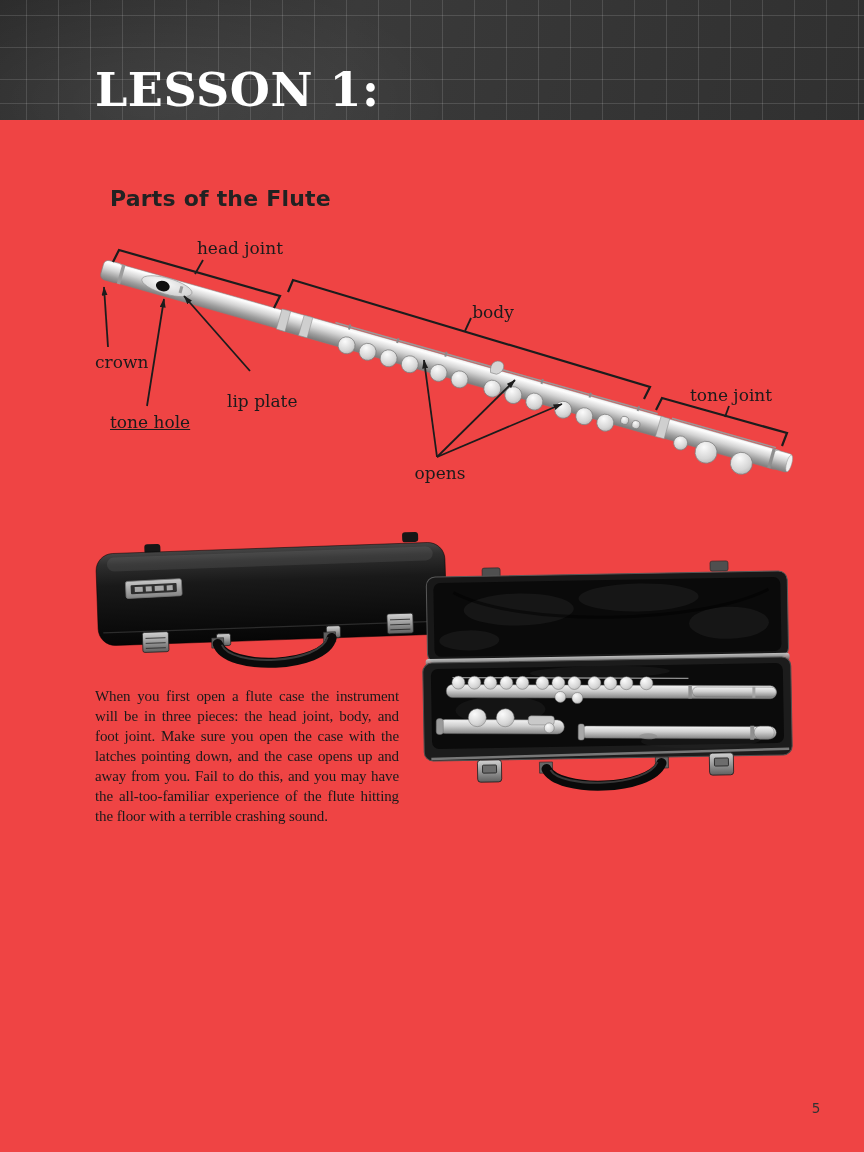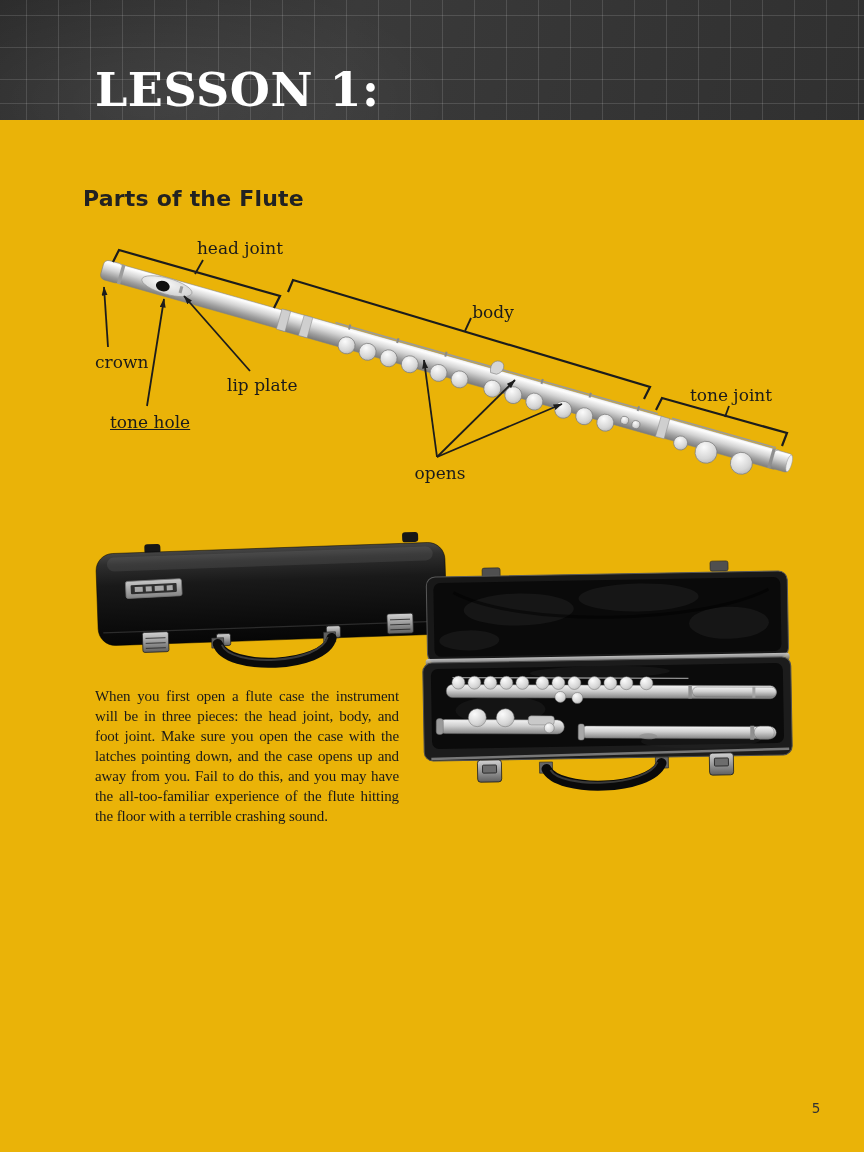--- a/index.html
+++ b/index.html
@@ -1,37 +1,37 @@
 <!DOCTYPE html>
 <html><head>
 <meta charset="utf-8">
 <style>
   html,body{margin:0;padding:0;}
   body{width:864px;height:1152px;background:#ffffff;overflow:hidden;
        font-family:"Liberation Serif", serif;}
-  .page{position:relative;width:864px;height:1152px;background:#eab308;}
+  .page{position:relative;width:864px;height:1152px;background:#ef4444;}
 
   
   .band{position:absolute;top:0;left:0;width:864px;height:120px;
         background:linear-gradient(105deg,#2c2c2c 0%,#3a3a3a 40%,#343434 75%,#303030 100%);}
   .band::before{content:"";position:absolute;inset:0;
         background-image:
           repeating-linear-gradient(to right, rgba(255,255,255,0.13) 0 1px, transparent 1px 32px),
           repeating-linear-gradient(to bottom, rgba(255,255,255,0.13) 0 1px, transparent 1px 32px);
         background-position:-6px -17px;}
   .band::after{content:"";position:absolute;inset:0;
         background:radial-gradient(420px 180px at 18% 85%, rgba(255,255,255,0.07), transparent 70%);}
   .lesson-title{position:absolute;left:95px;top:64px;
         font-family:"DejaVu Serif", serif;font-weight:bold;font-size:46px;line-height:52px;
         color:#ffffff;letter-spacing:0.5px;z-index:2;}
 
   .chapter-title{position:absolute;left:95px;top:121px;margin:0;
         font-family:"DejaVu Serif", serif;font-weight:400;font-size:42px;line-height:50px;
         color:#121212;letter-spacing:-0.5px;}
-  .section-title{position:absolute;left:83px;top:185px;margin:0;
+  .section-title{position:absolute;left:110px;top:185px;margin:0;
         font-family:"DejaVu Sans", sans-serif;font-weight:bold;font-size:22px;line-height:27px;
         color:#222222;letter-spacing:0.2px;}
 
   
   .diagram{position:absolute;left:0;top:230px;width:716px;height:280px;}
   .diagram svg{position:absolute;left:0;top:0;}
   .dlabel{position:absolute;font-family:"DejaVu Serif", serif;font-size:17px;line-height:18px;
           color:#1b1b1b;white-space:nowrap;}
   .center{text-align:center;}
 
@@ -150,21 +150,21 @@
         <line x1="147" y1="176" x2="164" y2="69" marker-end="url(#ah)"></line>
         <line x1="250" y1="141" x2="184" y2="66" marker-end="url(#ah)"></line>
         <line x1="437" y1="227" x2="424" y2="130" marker-end="url(#ah)"></line>
         <line x1="437" y1="227" x2="515" y2="150" marker-end="url(#ah)"></line>
         <line x1="437" y1="227" x2="562" y2="174" marker-end="url(#ah)"></line>
       </g>
     </svg>
 
     <span class="dlabel center" style="left:170px;top:9px;width:140px;">head joint</span>
     <span class="dlabel" style="left:95px;top:123px;text-align:right;">crown</span>
-    <span class="dlabel" style="left:227px;top:146px;">lip plate</span>
+    <span class="dlabel" style="left:227px;top:162px;">lip plate</span>
     <span class="dlabel" style="left:110px;top:183px;text-decoration:underline;">tone hole</span>
     <span class="dlabel center" style="left:433px;top:73px;width:120px;">body</span>
     <span class="dlabel center" style="left:390px;top:234px;width:100px;">opens</span>
     <span class="dlabel center" style="left:670px;top:156px;width:122px;">tone joint</span>
   </div>
 
   <div class="cases">
     <svg width="864" height="270" viewBox="0 0 864 270">
       <defs>
         <linearGradient id="gCase" x1="0" y1="0" x2="0" y2="1">

